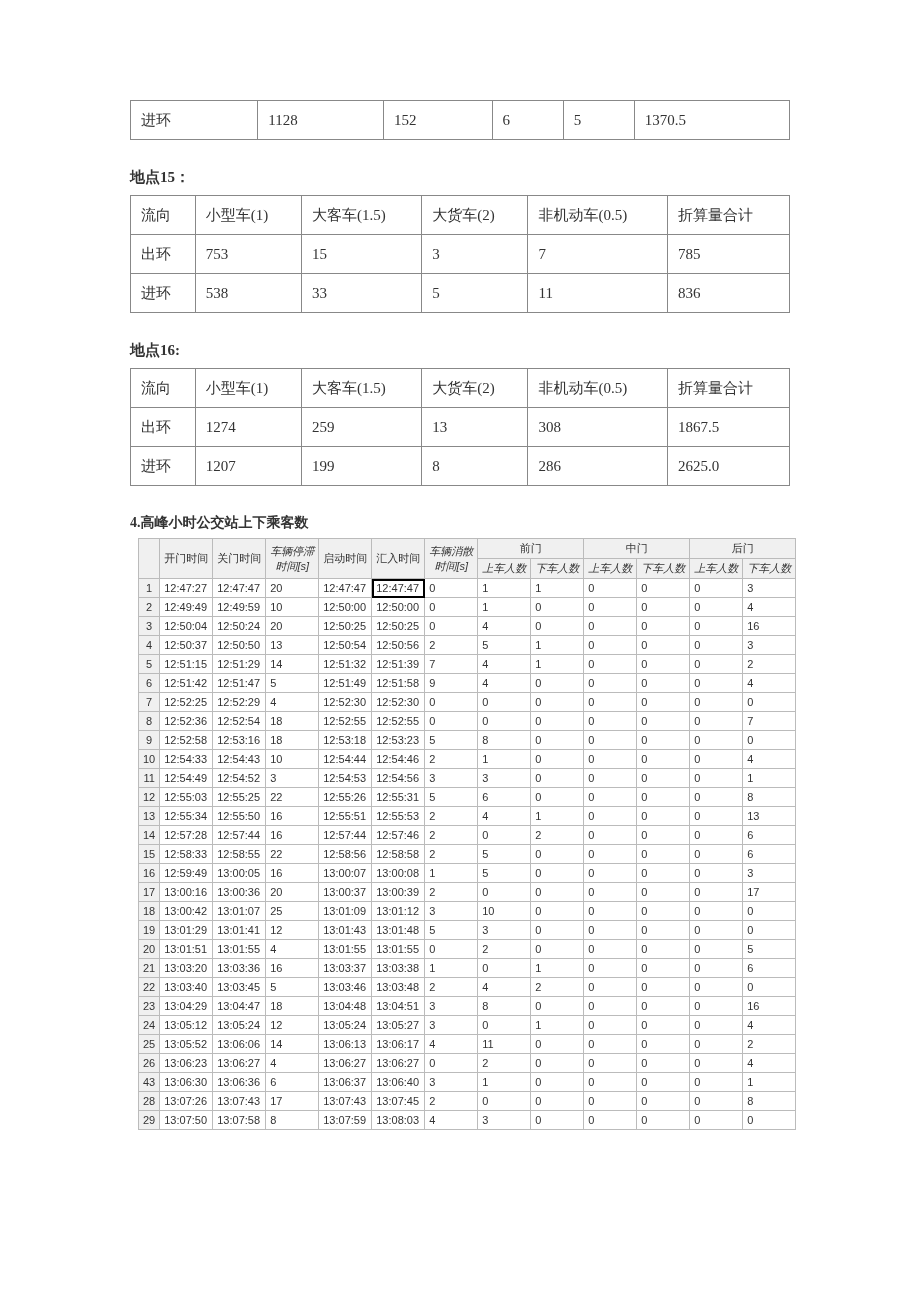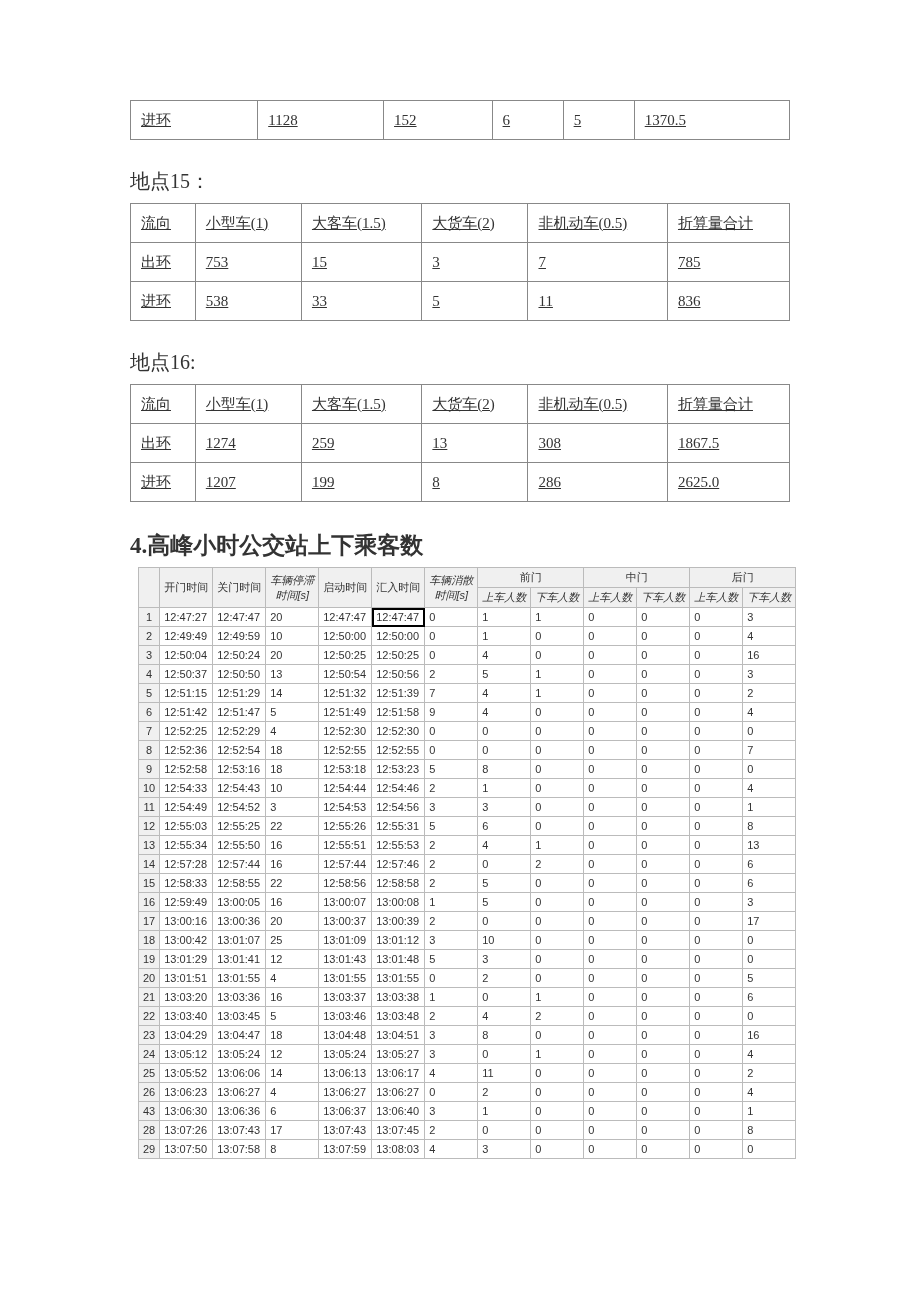--- a/index.html
+++ b/index.html
@@ -14,29 +14,29 @@
       border-collapse: collapse;
       width: 100%;
       margin-bottom: 28px;
     }
     .data-table td {
       border: 1px solid #888;
       padding: 9px 10px;
       text-align: left;
       vertical-align: middle;
       height: 20px;
-      text-decoration: underline;
     }
     .section-label {
       margin: 10px 0 8px 0;
-      font-size: 20px;
+      font-size: 15px;
+      font-weight: bold;
     }
     .section-heading {
       font-weight: bold;
-      font-size: 23px;
+      font-size: 14px;
       margin: 18px 0 6px 0;
     }
     .bus-wrapper {
       margin-left: 8px;
     }
     .bus-table {
       border-collapse: collapse;
       font-family: Arial, sans-serif;
       font-size: 11px;
       color: #333;

